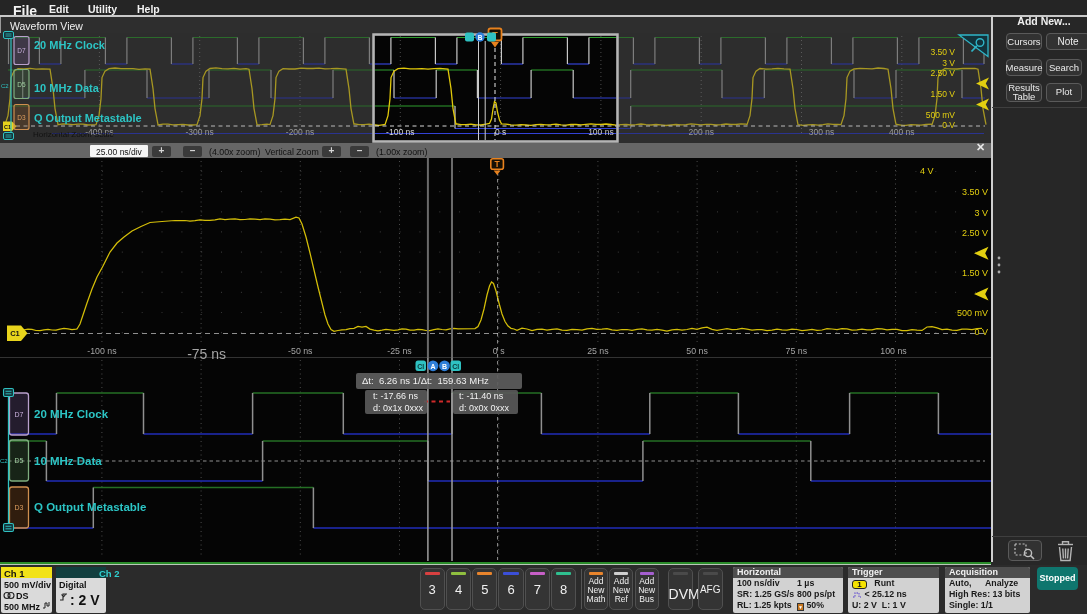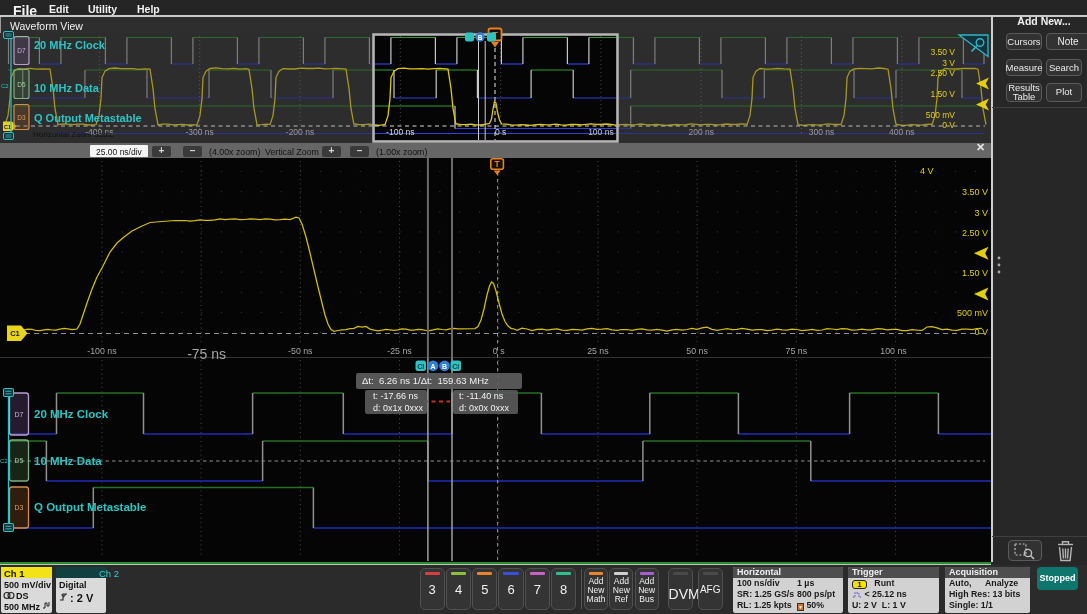--- a/index.html
+++ b/index.html
@@ -481,26 +481,26 @@
       <circle cx="4" cy="4.5" r="3" fill="none" stroke="#222" stroke-width="1.1"></circle>
       <circle cx="8" cy="4.5" r="3" fill="none" stroke="#222" stroke-width="1.1"></circle>
     </svg>
 <div style="position:absolute;left:16px;top:591.5px;font-size:9px;color:#111111;font-weight:600;white-space:nowrap;line-height:1;">DS</div>
 <div style="position:absolute;left:4px;top:602.5px;font-size:9px;color:#111111;font-weight:600;white-space:nowrap;line-height:1;">500 MHz</div>
 <svg width="9" height="8" viewBox="0 0 9 8" style="position:absolute;left:42px;top:601px">
       <path d="M1 7 h2 v-5 h2 v3 h2 v-4" fill="none" stroke="#222" stroke-width="1"></path>
     </svg>
 <div style="position:absolute;left:56px;top:567px;width:50px;height:46px;background:#dadada;border-radius:2px;overflow:hidden;"></div>
 <div style="position:absolute;left:56px;top:567px;width:50px;height:11px;background:#123f3f;"></div>
-<div style="position:absolute;left:59px;top:569px;font-size:9.5px;color:#2fd0d0;font-weight:400;white-space:nowrap;line-height:1;padding-left:40px;">Ch 2</div>
+<div style="position:absolute;left:59px;top:569px;font-size:9.5px;color:#2fd0d0;font-weight:700;white-space:nowrap;line-height:1;padding-left:40px;">Ch 2</div>
 <div style="position:absolute;left:59px;top:581px;font-size:9px;color:#111111;font-weight:600;white-space:nowrap;line-height:1;">Digital</div>
 <svg width="10" height="10" viewBox="0 0 10 10" style="position:absolute;left:59px;top:592px">
       <path d="M1 8 h3 v-6 h4 M4.5 5 l2 -2.5 M4.5 5 l-2 -2.5" fill="none" stroke="#222" stroke-width="1.1"></path>
     </svg>
-<div style="position:absolute;left:70px;top:593px;font-size:11px;color:#111111;font-weight:600;white-space:nowrap;line-height:1;">: 2 V</div>
+<div style="position:absolute;left:70px;top:593px;font-size:14px;color:#111111;font-weight:600;white-space:nowrap;line-height:1;">: 2 V</div>
 <div class="chbtn" style="left:419.5px;top:568px;width:25.4px;height:42px;">
       <div class="stripe" style="background:#d84040;"></div>
       <div style="margin-top:13px;font-size:13px;">3</div>
     </div>
 <div class="chbtn" style="left:445.8px;top:568px;width:25.4px;height:42px;">
       <div class="stripe" style="background:#8fbf3f;"></div>
       <div style="margin-top:13px;font-size:13px;">4</div>
     </div>
 <div class="chbtn" style="left:472.1px;top:568px;width:25.4px;height:42px;">
       <div class="stripe" style="background:#e8842c;"></div>

